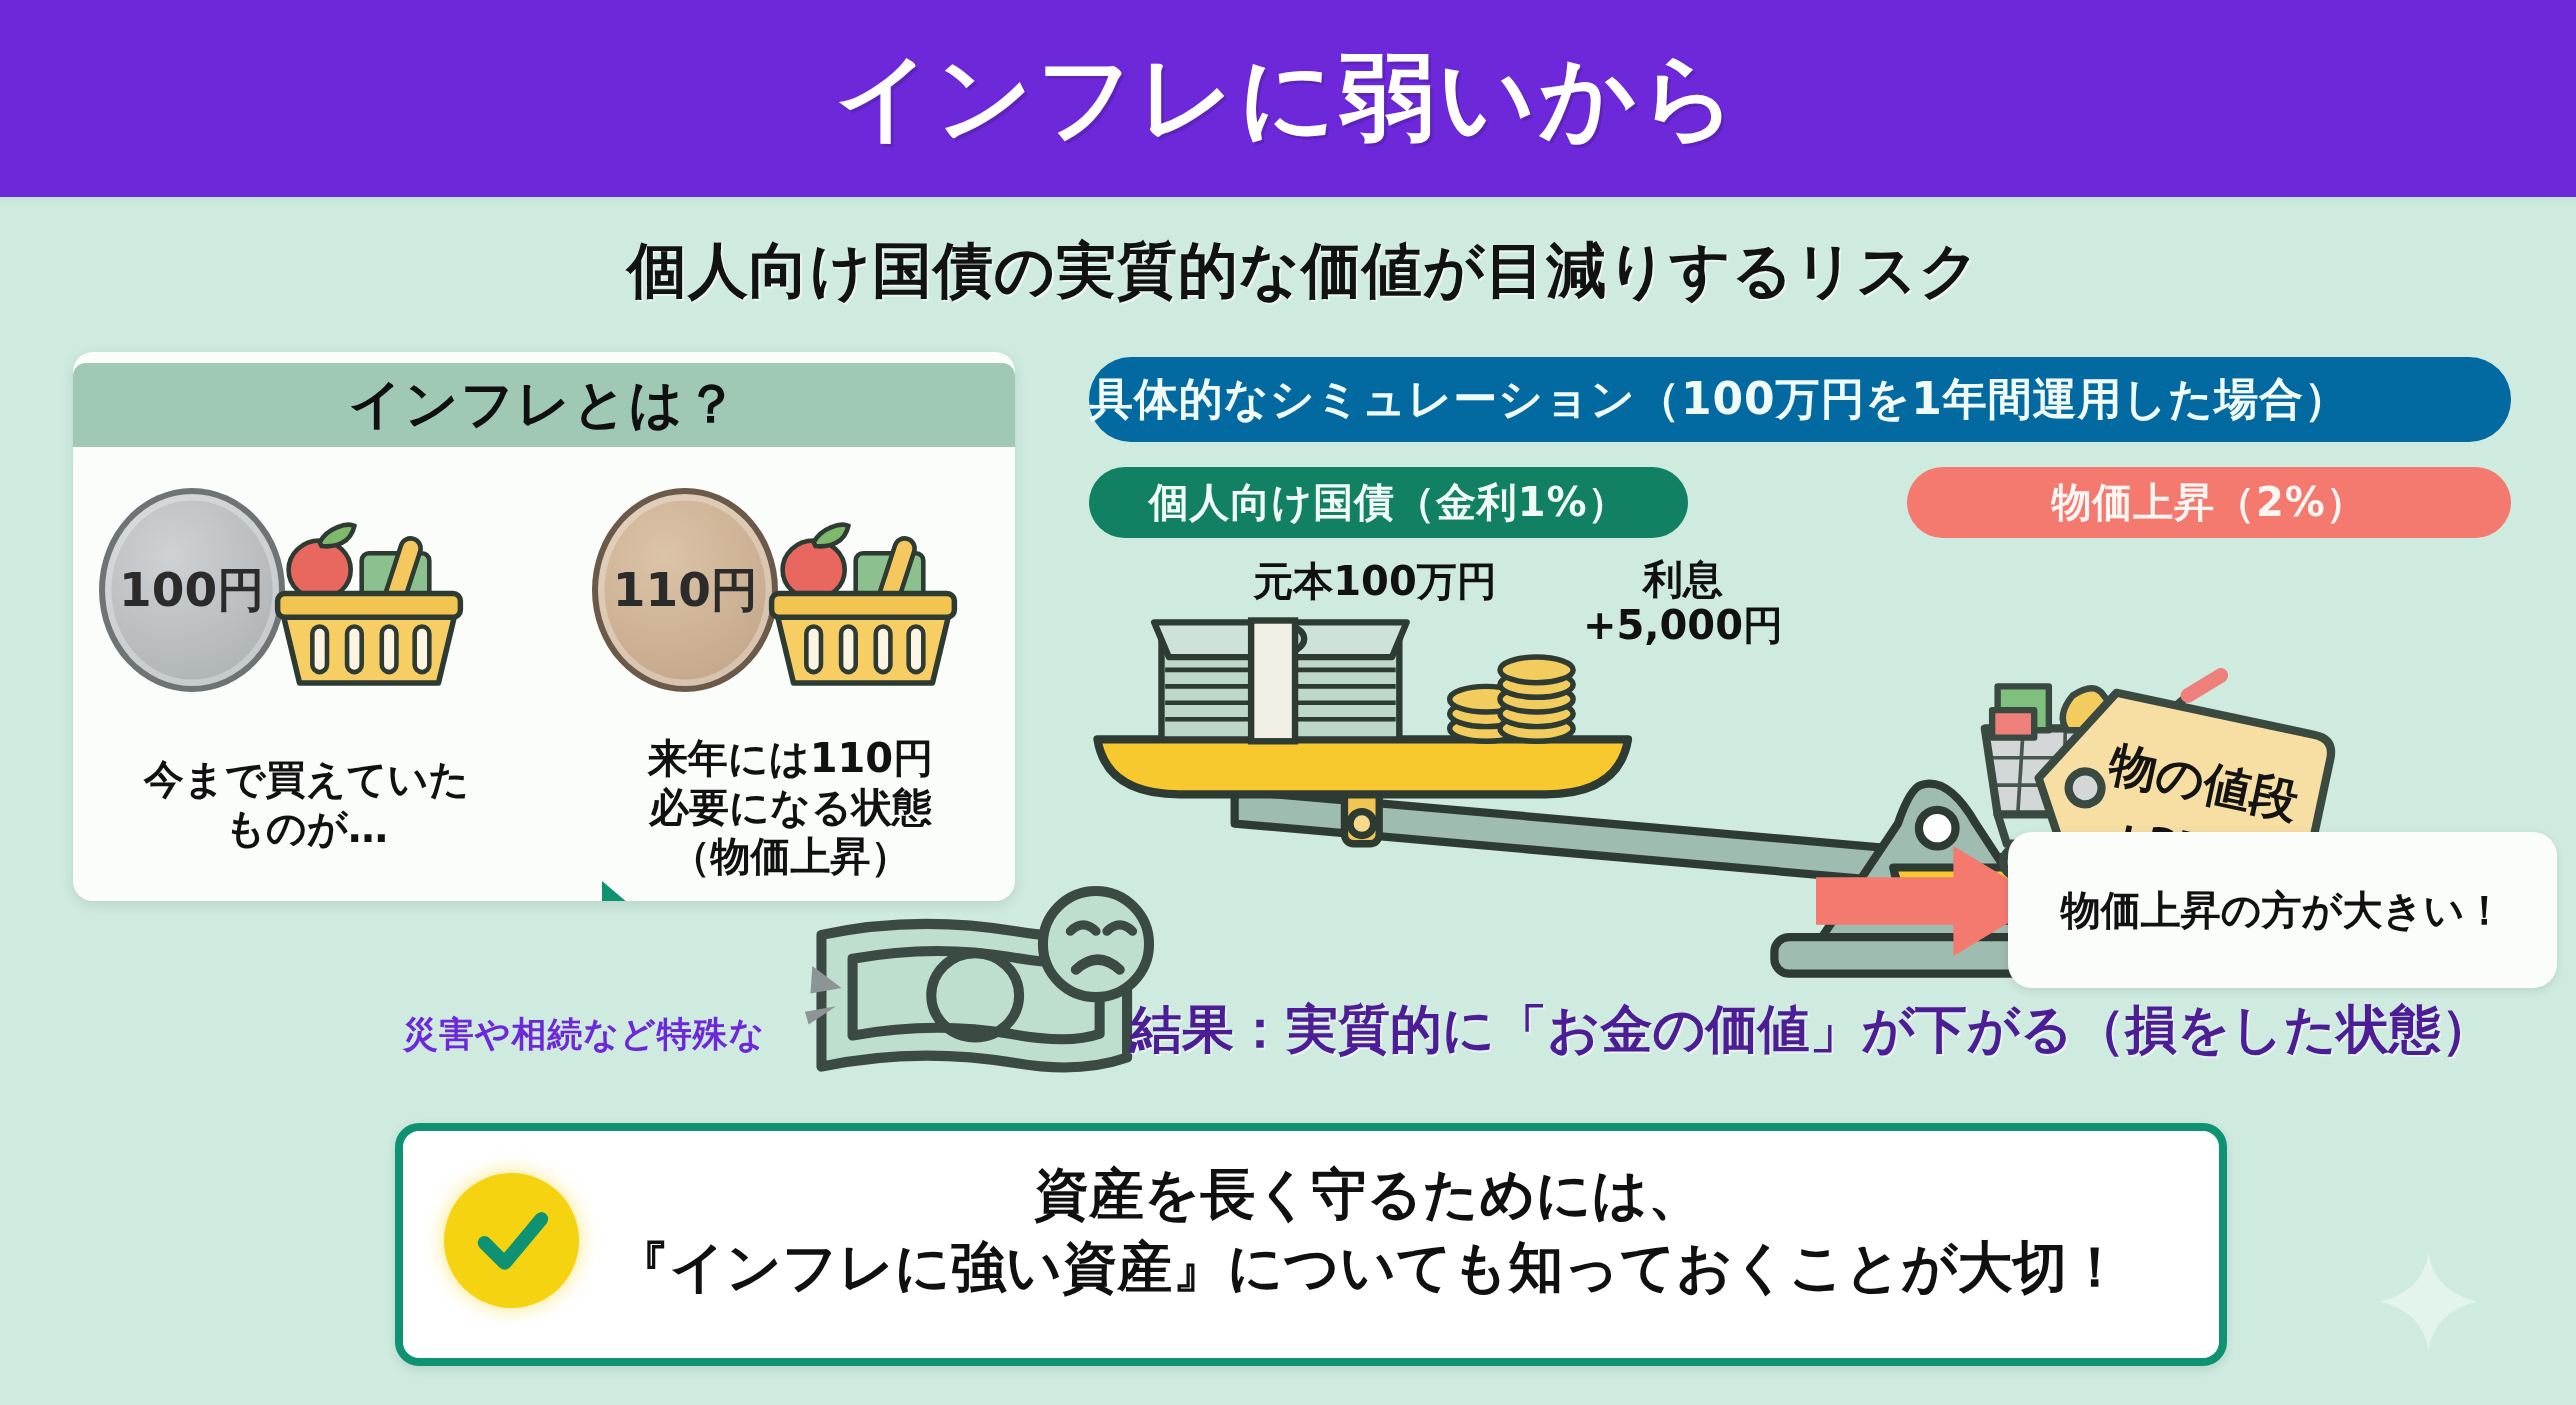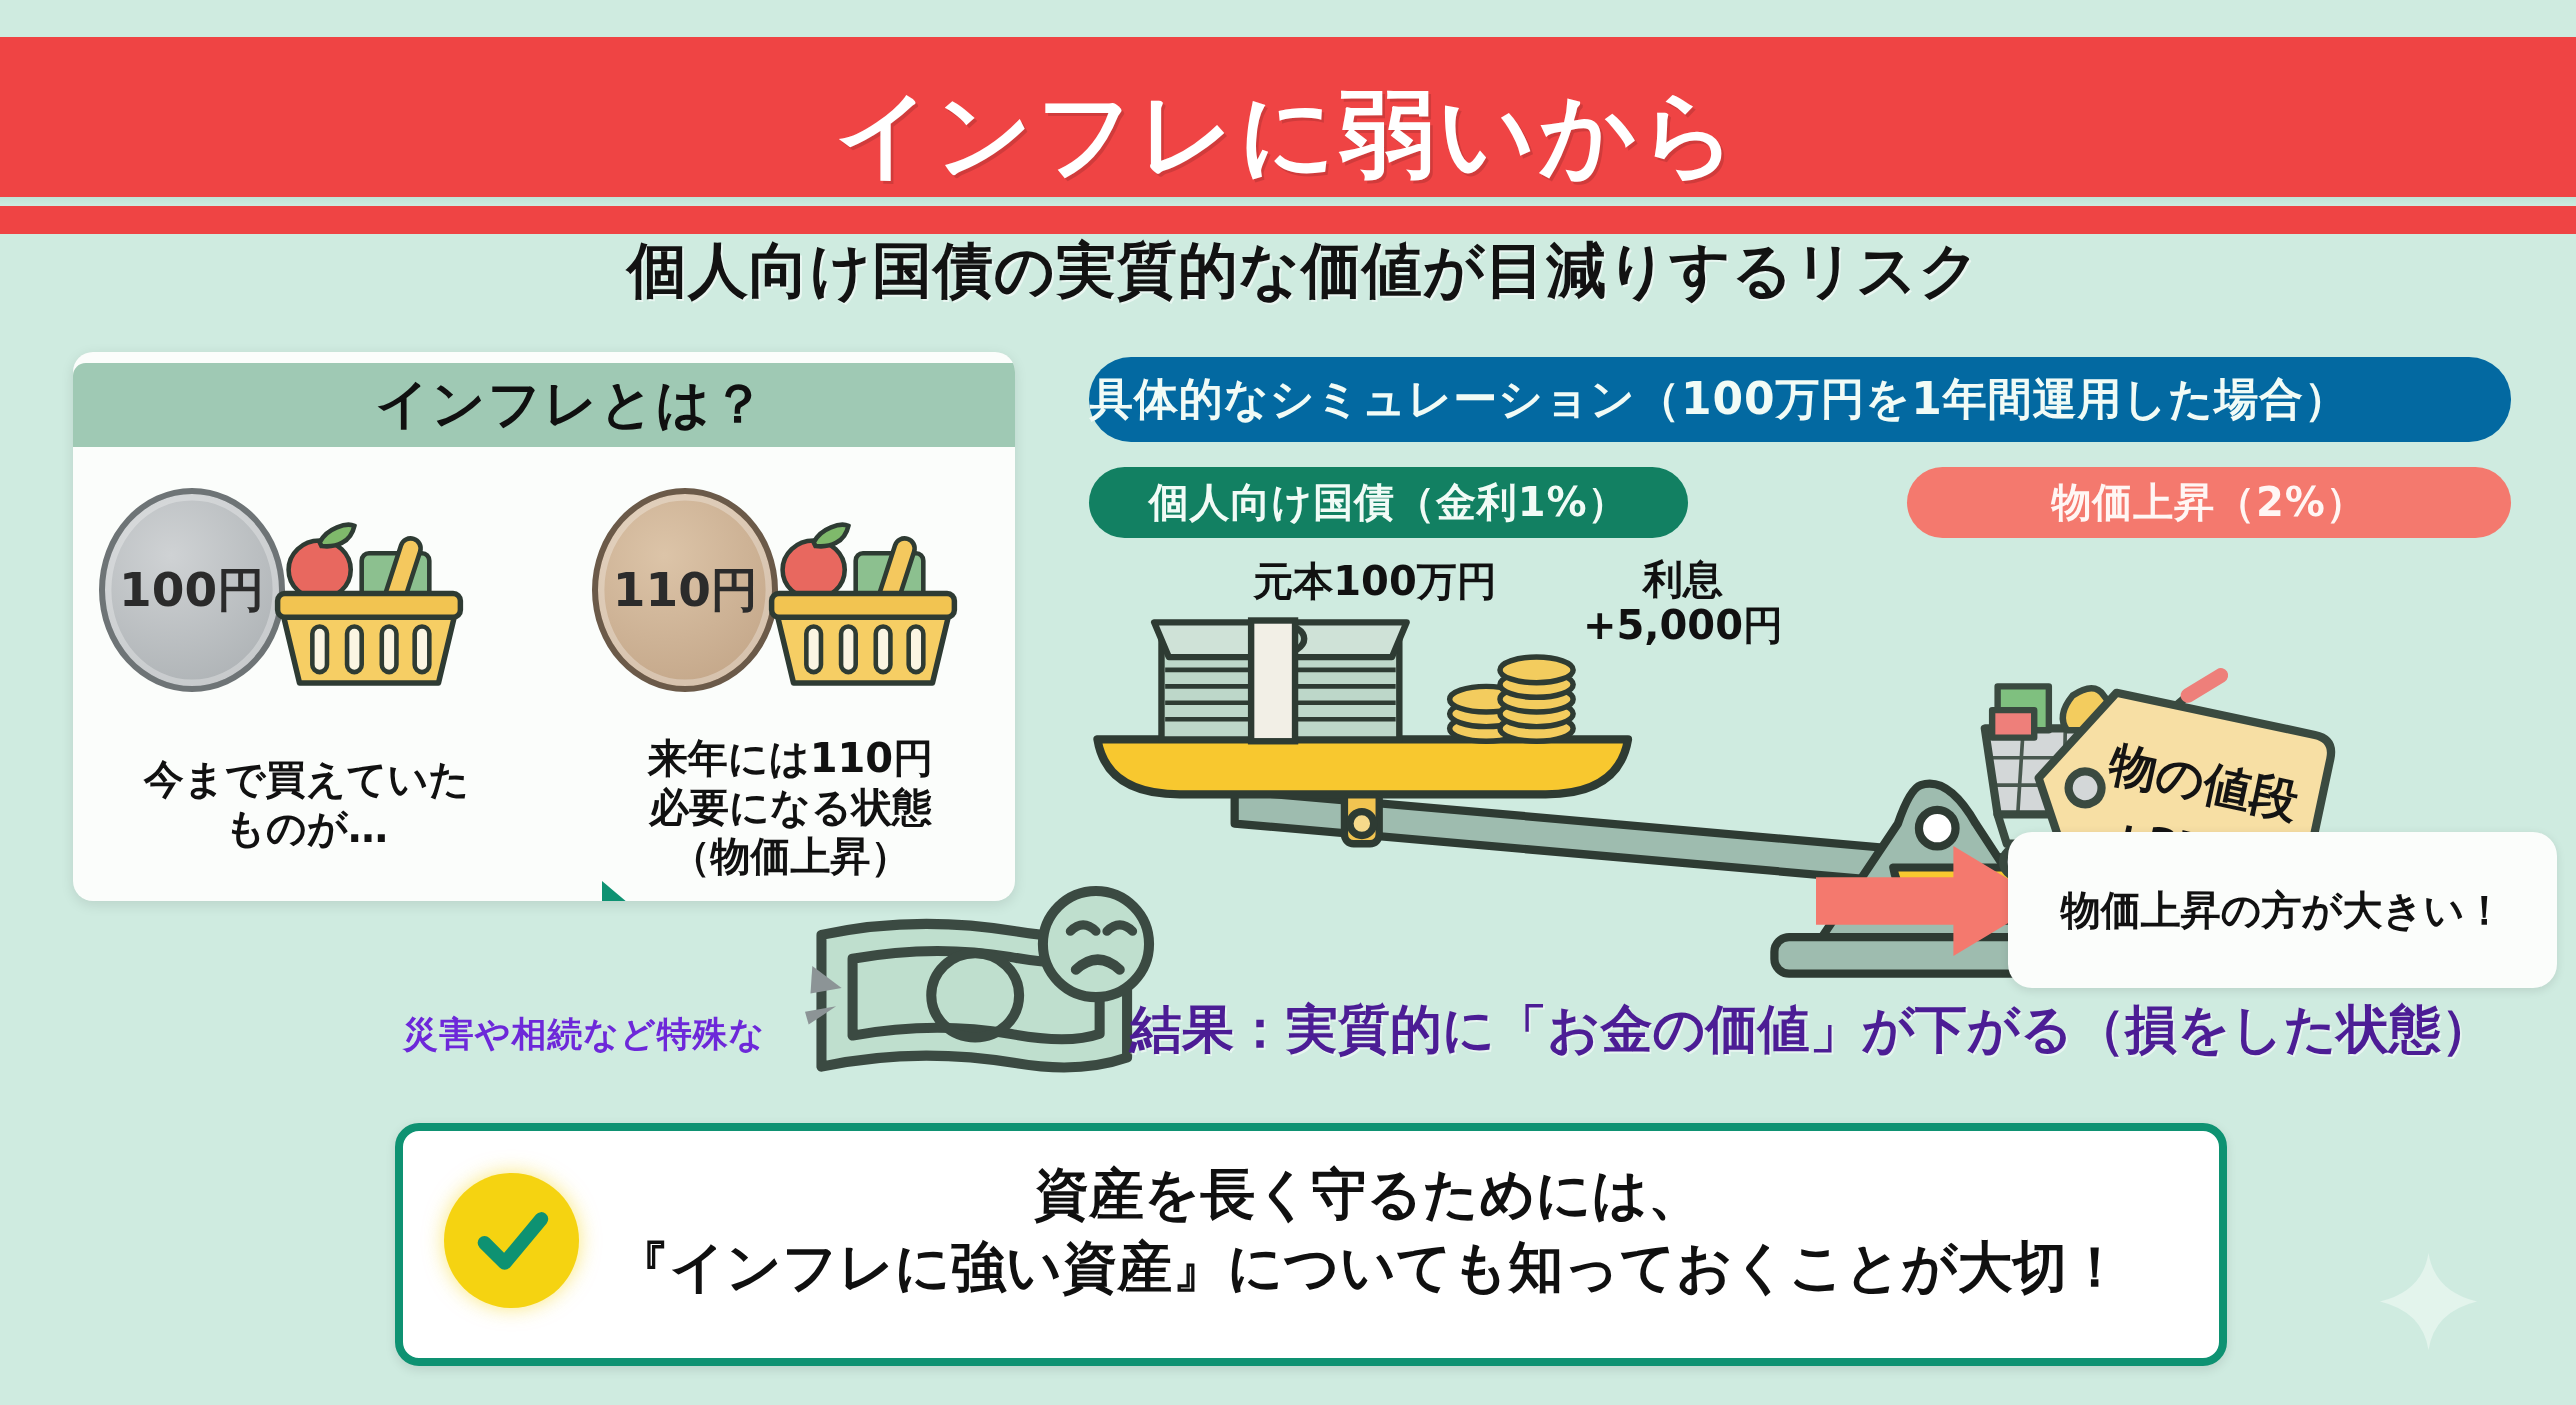--- a/index.html
+++ b/index.html
@@ -7,22 +7,22 @@
     width:2576px;height:1405px;
     background:#CFEBE0;
     font-family:"Liberation Sans","DejaVu Sans",sans-serif;
     overflow:hidden;position:relative;
   }
   .root{position:relative;width:2576px;height:1405px;overflow:hidden;}
 
   
   .header{
     position:absolute;left:0;top:0;width:2576px;height:197px;
-    background:#ef4444;
-    display:flex;align-items:center;justify-content:center;margin-top:37px;
+    background:#6d28d9;
+    display:flex;align-items:center;justify-content:center;
   }
   .header-title{
     color:#ffffff;font-size:95px;font-weight:bold;letter-spacing:3.7px;
     text-shadow:2.7px 2.7px 0 rgba(0,0,0,.13);
     font-family:"DejaVu Sans","Liberation Sans",sans-serif;
   }
   .header-underline{
     position:absolute;left:0;top:197px;width:2576px;height:9.1px;
     background:linear-gradient(to bottom,#BFE3D6,#CFEBE0);
   }
@@ -39,21 +39,21 @@
   
   .card{
     position:absolute;left:73px;top:352px;width:942px;height:549px;
     background:#FBFDFB;border-radius:20px;
     box-shadow:0 3.7px 12.8px rgba(0,0,0,.10);
     overflow:hidden;
   }
   .card-head{
     position:absolute;left:0;top:11px;width:942px;height:84px;
     background:#9FC9B4;border-radius:12.8px 12.8px 0 0;
-    display:flex;align-items:center;justify-content:center;padding-left:27px;
+    display:flex;align-items:center;justify-content:center;
   }
   .card-head-title{
     font-size:53px;font-weight:bold;color:#101010;letter-spacing:1.8px;
     font-family:"DejaVu Sans","Liberation Sans",sans-serif;
   }
 
   .coin-row{position:absolute;left:0;top:110px;width:942px;height:284px;}
   .grp{position:absolute;top:9.1px;width:384px;height:265px;}
   .grp.left{left:18.3px;}
   .grp.right{left:512px;}

